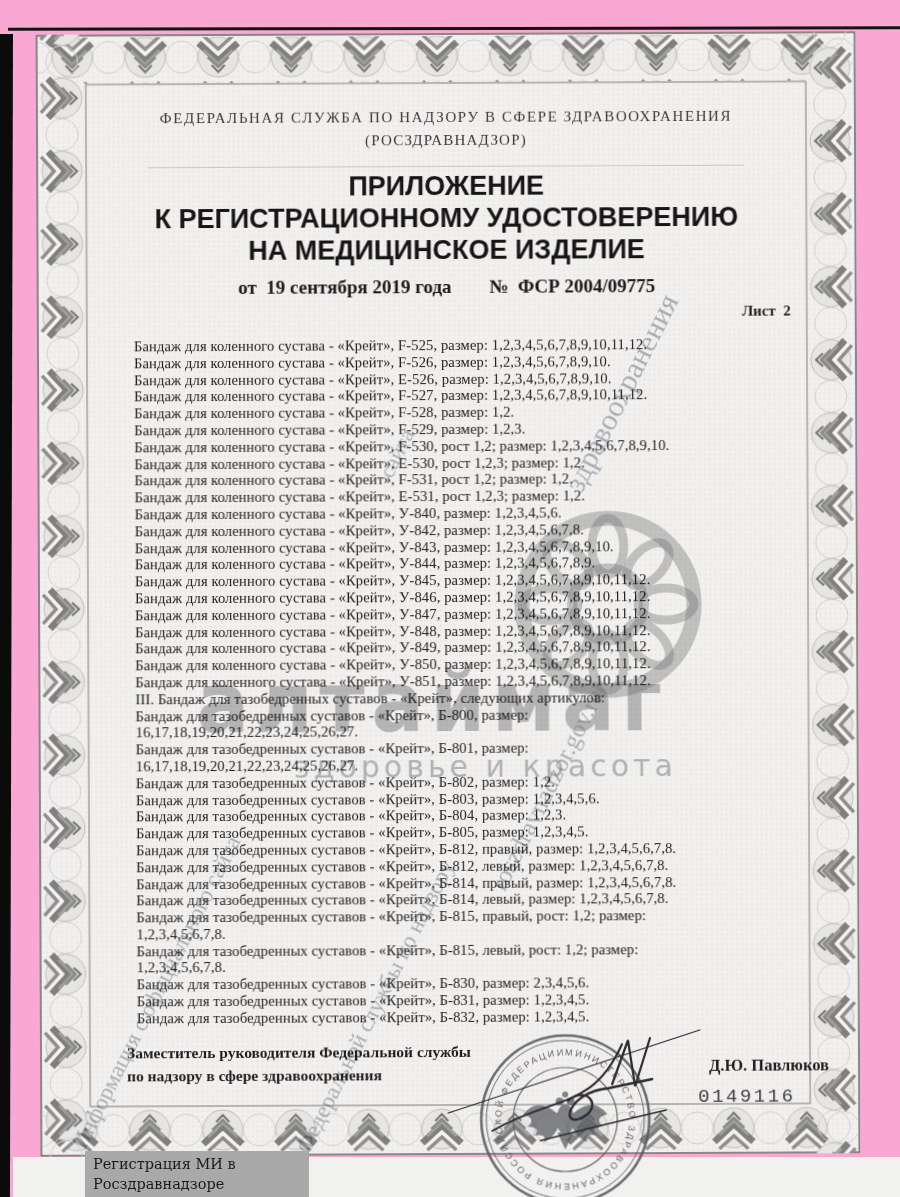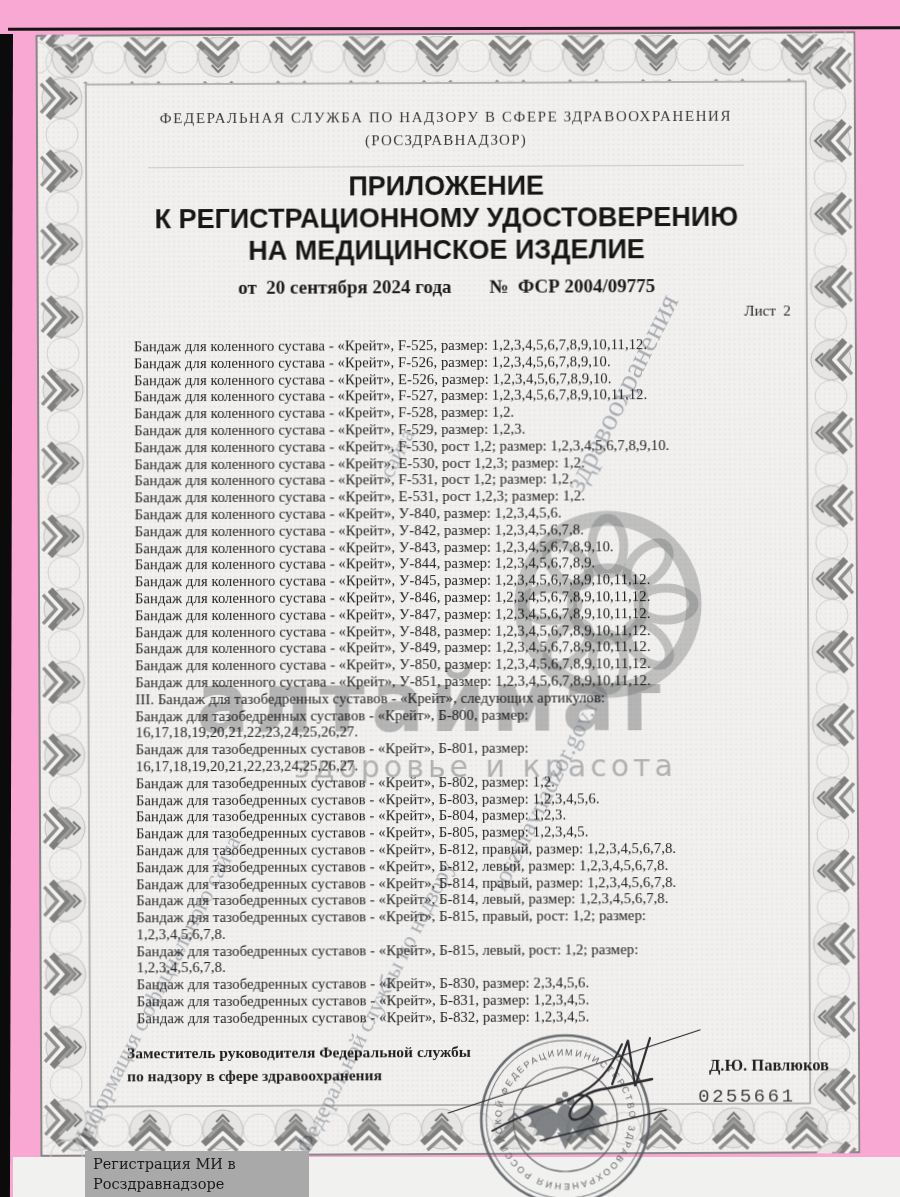--- a/index.html
+++ b/index.html
@@ -26,21 +26,21 @@
   .divider{position:absolute;left:112px;top:133px;width:596px;border-top:1px solid #c9c9c6;}
   .t1{position:absolute;left:60px;right:60px;top:138px;text-align:center;
       font-family:"Liberation Sans",sans-serif;font-weight:700;font-size:27px;color:#161616;}
   .t2{position:absolute;left:60px;right:60px;top:170px;text-align:center;
       font-family:"Liberation Sans",sans-serif;font-weight:700;font-size:27px;color:#161616;}
   .t3{position:absolute;left:60px;right:60px;top:202px;text-align:center;
       font-family:"Liberation Sans",sans-serif;font-weight:700;font-size:27px;color:#161616;}
   .dateline{position:absolute;left:60px;right:60px;top:243px;text-align:center;
       font-weight:700;font-size:19px;color:#1a1a1a;white-space:pre;}
   .dateline .gap{display:inline-block;width:38px;}
-  .sheet{position:absolute;right:66px;top:271px;font-weight:400;font-size:15px;white-space:pre;}
+  .sheet{position:absolute;right:66px;top:271px;font-weight:700;font-size:15px;white-space:pre;}
 
   .body-list{position:absolute;left:97px;top:304px;width:660px;}
   .bodyline{height:16.8px;line-height:16.8px;font-size:14.6px;letter-spacing:0.1px;
             white-space:nowrap;color:#212121;}
 
   .sig1{position:absolute;left:87px;top:1010px;font-weight:700;font-size:15.5px;}
   .sig2{position:absolute;left:87px;top:1033px;font-weight:700;font-size:15.5px;}
   .sig-name{position:absolute;left:637px;top:1024px;font-weight:700;font-size:16.5px;z-index:7;margin-left:32px;}
   .blank-no{position:absolute;left:658px;top:1054px;font-family:"Liberation Mono",monospace;
             font-size:19px;letter-spacing:2.5px;color:#3d3d40;z-index:7;}
@@ -104,21 +104,21 @@
 
     <div class="content">
       <div class="agency">ФЕДЕРАЛЬНАЯ СЛУЖБА ПО НАДЗОРУ В СФЕРЕ ЗДРАВООХРАНЕНИЯ</div>
       <div class="agency2">(РОСЗДРАВНАДЗОР)</div>
       <div class="divider"></div>
 
       <div class="t1">ПРИЛОЖЕНИЕ</div>
       <div class="t2">К РЕГИСТРАЦИОННОМУ УДОСТОВЕРЕНИЮ</div>
       <div class="t3">НА МЕДИЦИНСКОЕ ИЗДЕЛИЕ</div>
 
-      <div class="dateline"><span>от  20 сентября 2024 года</span><span class="gap"></span><span>№  ФСР 2004/09775</span></div>
+      <div class="dateline"><span>от  19 сентября 2019 года</span><span class="gap"></span><span>№  ФСР 2004/09775</span></div>
 
       <div class="sheet">Лист  2</div>
 
       <div class="body-list">
 
       <div class="bodyline">Бандаж для коленного сустава - «Крейт», F-525, размер: 1,2,3,4,5,6,7,8,9,10,11,12.</div>
           <div class="bodyline">Бандаж для коленного сустава - «Крейт», F-526, размер: 1,2,3,4,5,6,7,8,9,10.</div>
           <div class="bodyline">Бандаж для коленного сустава - «Крейт», E-526, размер: 1,2,3,4,5,6,7,8,9,10.</div>
           <div class="bodyline">Бандаж для коленного сустава - «Крейт», F-527, размер: 1,2,3,4,5,6,7,8,9,10,11,12.</div>
           <div class="bodyline">Бандаж для коленного сустава - «Крейт», F-528, размер: 1,2.</div>
@@ -156,21 +156,21 @@
           <div class="bodyline">Бандаж для тазобедренных суставов - «Крейт», Б-815, левый, рост: 1,2; размер:</div>
           <div class="bodyline">1,2,3,4,5,6,7,8.</div>
           <div class="bodyline">Бандаж для тазобедренных суставов - «Крейт», Б-830, размер: 2,3,4,5,6.</div>
           <div class="bodyline">Бандаж для тазобедренных суставов - «Крейт», Б-831, размер: 1,2,3,4,5.</div>
           <div class="bodyline">Бандаж для тазобедренных суставов - «Крейт», Б-832, размер: 1,2,3,4,5.</div>
         </div>
 
       <div class="sig1">Заместитель руководителя Федеральной службы</div>
       <div class="sig2">по надзору в сфере здравоохранения</div>
       <div class="sig-name">Д.Ю. Павлюков</div>
-      <div class="blank-no">0255661</div>
+      <div class="blank-no">0149116</div>
 
       <svg class="stamp" viewBox="-88 -88 176 176">
         <defs>
           <path id="stampArc" d="M 0,-64 A 64,64 0 1 1 -0.02,-64" fill="none"></path>
         </defs>
         <circle r="84" fill="none" stroke="#565a5f" stroke-width="2.6"></circle>
         <circle r="79" fill="none" stroke="#565a5f" stroke-width="1"></circle>
         <circle r="52" fill="none" stroke="#565a5f" stroke-width="1.2"></circle>
         <text font-family="Liberation Sans, sans-serif" font-size="9" letter-spacing="2.2" fill="#4e5257">
           <textPath href="#stampArc" xlink:href="#stampArc">МИНИСТЕРСТВО ЗДРАВООХРАНЕНИЯ РОССИЙСКОЙ ФЕДЕРАЦИИ •</textPath>

